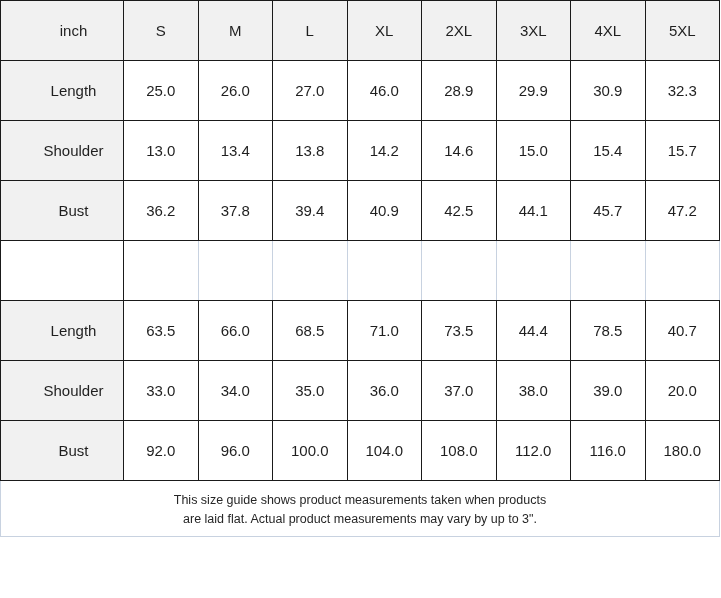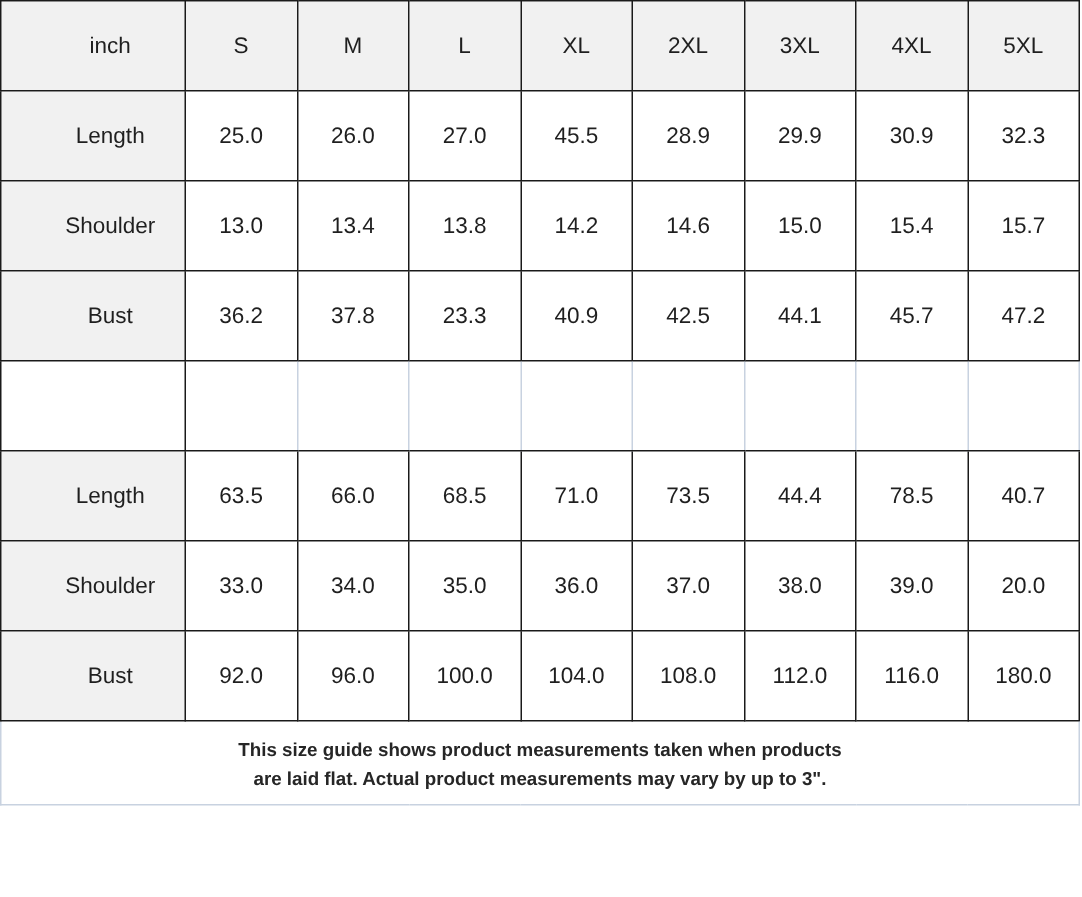--- a/index.html
+++ b/index.html
@@ -68,21 +68,20 @@
   .size-table tr.note-row td {
     border: 1px solid #c8d2e0;
     border-top-color: #1a1a1a;
     height: 56px;
     font-size: 12.5px;
     line-height: 1.5;
     color: #262626;
     text-align: center;
     white-space: normal;
     padding: 4px 19px 2px;
-    font-weight: bold;
   }
   .note-line { display: block; }
 </style>
 </head>
 <body>
 
 <div class="size-guide">
   <table class="size-table">
     <colgroup>
       <col class="label-col">
@@ -107,21 +106,21 @@
         <td>3XL</td>
         <td>4XL</td>
         <td>5XL</td>
       </tr>
 
       <tr>
         <td class="row-label">Length</td>
         <td>25.0</td>
         <td>26.0</td>
         <td>27.0</td>
-        <td>45.5</td>
+        <td>46.0</td>
         <td>28.9</td>
         <td>29.9</td>
         <td>30.9</td>
         <td>32.3</td>
       </tr>
 
       <tr>
         <td class="row-label">Shoulder</td>
         <td>13.0</td>
         <td>13.4</td>
@@ -130,21 +129,21 @@
         <td>14.6</td>
         <td>15.0</td>
         <td>15.4</td>
         <td>15.7</td>
       </tr>
 
       <tr>
         <td class="row-label">Bust</td>
         <td>36.2</td>
         <td>37.8</td>
-        <td>23.3</td>
+        <td>39.4</td>
         <td>40.9</td>
         <td>42.5</td>
         <td>44.1</td>
         <td>45.7</td>
         <td>47.2</td>
       </tr>
 
       <tr class="gap-row">
         <td class="gap-first"></td>
         <td></td>

